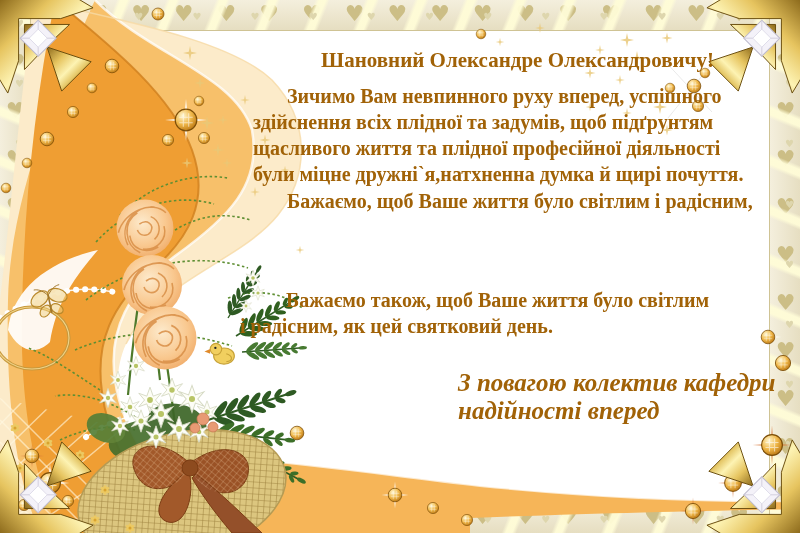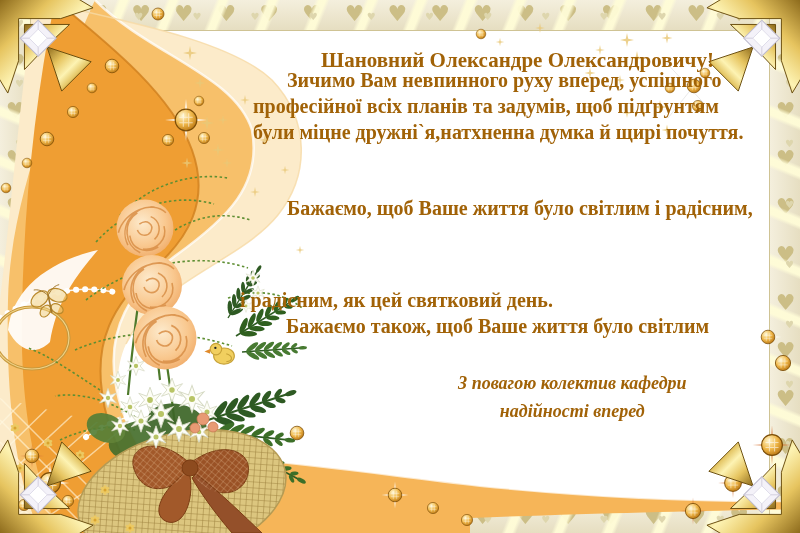--- a/index.html
+++ b/index.html
@@ -28,26 +28,26 @@
   .c-tr{right:-2px;top:-2px;transform:scaleX(-1);}
   .c-bl{left:-2px;bottom:-2px;transform:scaleY(-1);}
   .c-br{right:-2px;bottom:-2px;transform:scale(-1,-1);}
   
   .art{position:absolute;inset:0;z-index:2;}
   
   .text-layer{position:absolute;inset:0;z-index:6;color:#a16207;font-weight:700;}
   .text-layer h1{position:absolute;left:250px;top:48px;width:535px;margin:0;font-size:21px;text-align:center;white-space:nowrap;font-weight:700;}
   .para{position:absolute;left:253px;font-size:20px;line-height:26px;}
   .para .line{white-space:nowrap;}
-  .p1{top:67px;}
-  .p2{top:195px;}
+  .p1{top:83px;}
+  .p2{top:188px;}
   .p3{top:287px;left:240px;}
   .indent{padding-left:34px;}
   .p3 .indent{padding-left:46px;}
-  .signature{position:absolute;left:458px;top:369px;font-size:18px;line-height:28px;font-style:italic;text-align:center;}
+  .signature{position:absolute;left:458px;top:369px;font-size:25px;line-height:28px;font-style:italic;}
   .signature .line{white-space:nowrap;}
 </style>
 </head>
 <body>
 
 <div class="card">
 
   <svg width="0" height="0" style="position:absolute">
     <defs>
       <linearGradient id="goldg" x1="0" y1="0" x2="1" y2="1">
@@ -379,29 +379,30 @@
       <use href="#corner-sym" width="100" height="100"></use>
     </svg>
   <svg class="corner c-br" viewBox="0 0 100 100">
       <use href="#corner-sym" width="100" height="100"></use>
     </svg>
 
   <div class="text-layer">
     <h1>Шановний Олександре Олександровичу!</h1>
     <div class="para p1">
       <div class="line indent">Зичимо Вам невпинного руху вперед, успішного</div>
-      <div class="line">професійної всіх планів та задумів, щоб підґрунтям</div>
+      <div class="line">здійснення всіх плідної та задумів, щоб підґрунтям</div>
+      <div class="line">щасливого життя та плідної професійної діяльності</div>
       <div class="line">були міцне дружні`я,натхненна думка й щирі почуття.</div>
     </div>
     <div class="para p2">
       <div class="line indent">Бажаємо, щоб Ваше життя було світлим і радісним,</div>
     </div>
     <div class="para p3">
+      <div class="line indent">Бажаємо також, щоб Ваше життя було світлим</div>
       <div class="line">і радісним, як цей святковий день.</div>
-      <div class="line indent">Бажаємо також, щоб Ваше життя було світлим</div>
     </div>
     <div class="signature">
       <div class="line">З повагою колектив кафедри</div>
       <div class="line">надійності вперед</div>
     </div>
   </div>
 
 </div>
 
 </body></html>

